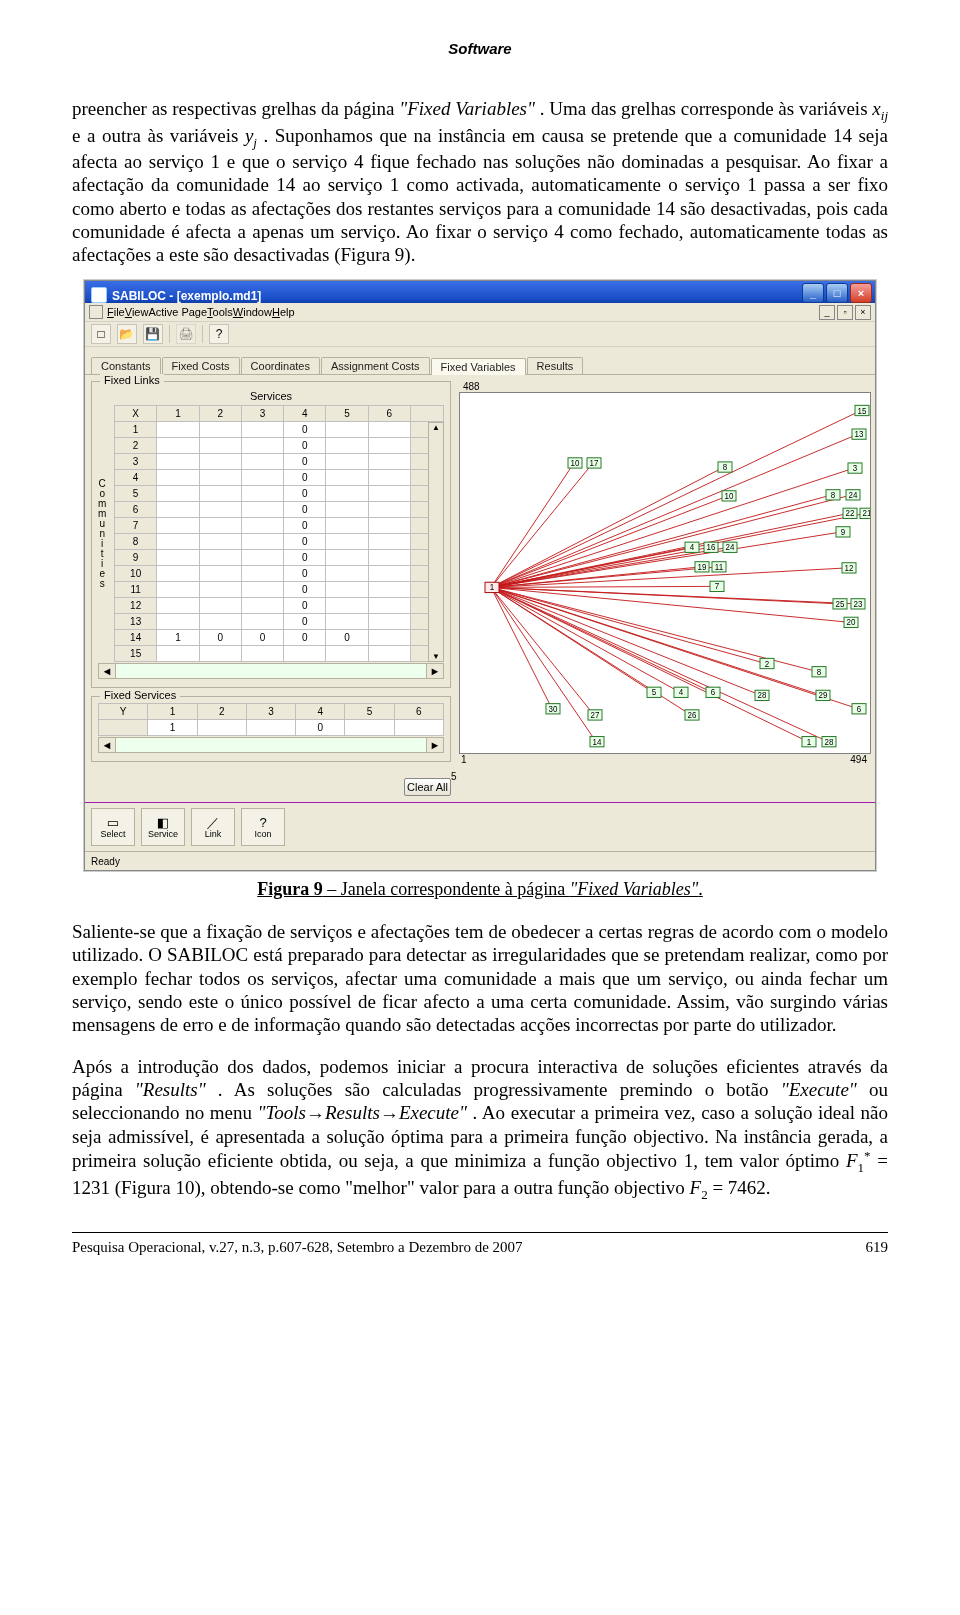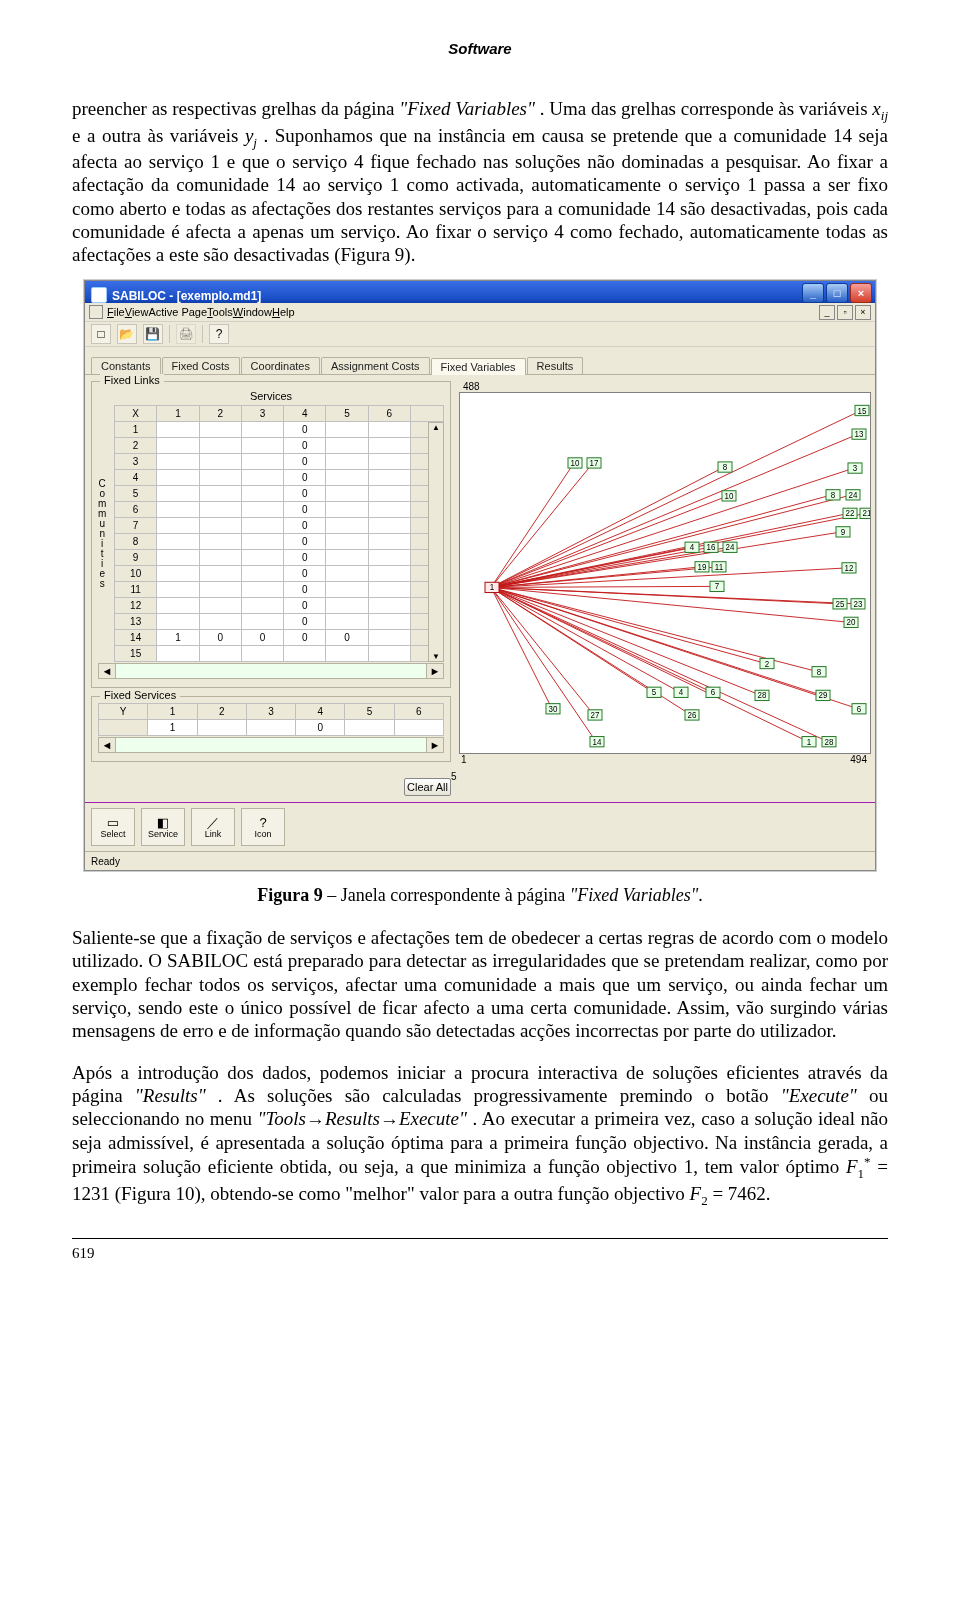--- a/index.html
+++ b/index.html
@@ -27,21 +27,22 @@
     line-height: 1.22;
     text-align: justify;
     margin-bottom: 14px;
   }
   .ital { font-style: italic; }
   .sub { font-size: 13px; vertical-align: sub; }
   .sup { font-size: 13px; vertical-align: super; }
   .caption {
     text-align: center;
     font-size: 18px;
-    margin: 14px 0 20px 0;
+    margin: 8px 0 20px 0;
+    text-decoration: underline;
   }
   .caption b { font-weight: bold; }
   .footer-rule {
     border: none;
     border-top: 1px solid #000;
     margin: 30px 0 6px 0;
   }
   .footer {
     display: flex;
     justify-content: space-between;
@@ -731,15 +732,16 @@
     <span class="ital">"Tools→Results→Execute"</span>
     <span>. Ao executar a primeira vez, caso a solução ideal não seja admissível, é apresentada a solução óptima para a primeira função objectivo. Na instância gerada, a primeira solução eficiente obtida, ou seja, a que minimiza a função objectivo 1, tem valor óptimo </span>
     <span class="ital">F</span><span class="sub">1</span><span class="sup">*</span>
     <span>= 1231 (Figura 10), obtendo-se como "melhor" valor para a outra função objectivo </span>
     <span class="ital">F</span><span class="sub">2</span>
     <span>= 7462.</span>
   </p>
 
   <hr class="footer-rule">
   <div class="footer">
+    <span>Pesquisa Operacional, v.27, n.3, p.607-628, Setembro a Dezembro de 2007</span>
     <span>619</span>
   </div>
 </div>
 
 </body></html>

